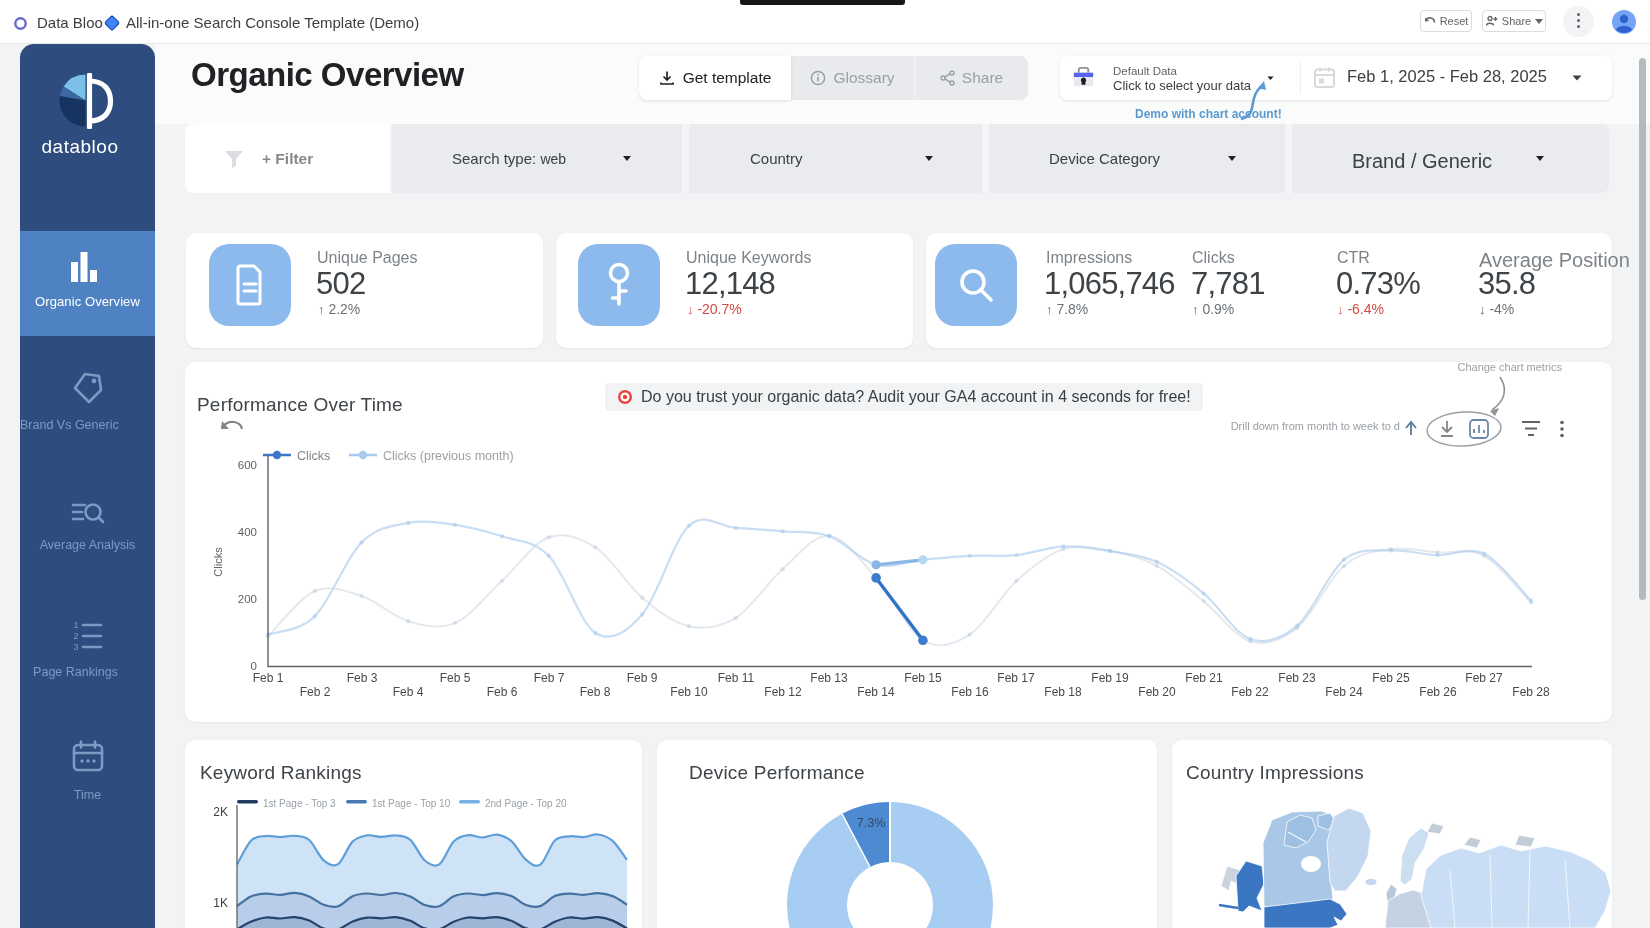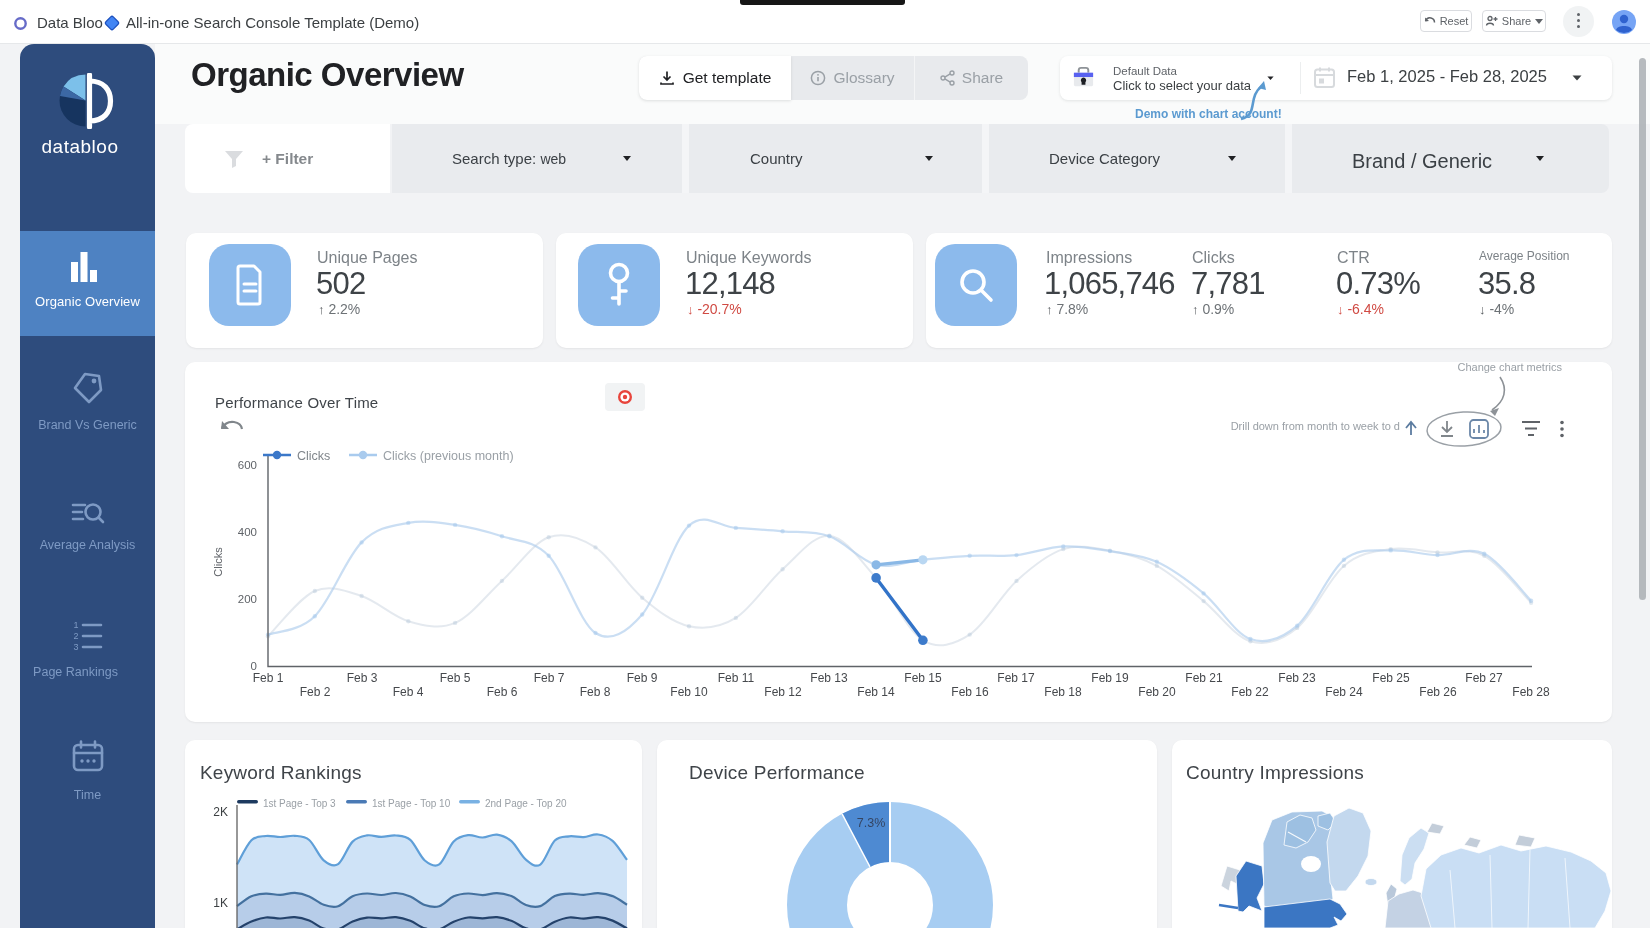--- a/index.html
+++ b/index.html
@@ -161,32 +161,33 @@
     </svg></div>
 <div class="abs" style="left:1046px;top:249px;font-size:16px;color:#7d8388;z-index:2">Impressions</div>
 <div class="abs" style="left:1044px;top:266px;font-size:31px;letter-spacing:-0.8px;color:#3e4347;z-index:2">1,065,746</div>
 <div class="abs" style="left:1046px;top:301px;font-size:14px;color:#6d7276;z-index:2"><span style="font-weight:700;font-size:13px;color:#55595d">↑</span> 7.8%</div>
 <div class="abs" style="left:1192px;top:249px;font-size:16px;color:#7d8388;z-index:2">Clicks</div>
 <div class="abs" style="left:1191px;top:266px;font-size:31px;letter-spacing:-0.8px;color:#3e4347;z-index:2">7,781</div>
 <div class="abs" style="left:1192px;top:301px;font-size:14px;color:#6d7276;z-index:2"><span style="font-weight:700;font-size:13px;color:#55595d">↑</span> 0.9%</div>
 <div class="abs" style="left:1337px;top:249px;font-size:16px;color:#7d8388;z-index:2">CTR</div>
 <div class="abs" style="left:1336px;top:266px;font-size:31px;letter-spacing:-0.8px;color:#3e4347;z-index:2">0.73%</div>
 <div class="abs" style="left:1337px;top:301px;font-size:14px;color:#d04a43;z-index:2"><span style="font-weight:700;font-size:13px">↓</span> -6.4%</div>
-<div class="abs" style="left:1479px;top:249px;font-size:12px;color:#7d8388;z-index:2">Average Position</div>
+<div class="abs" style="left:1479px;top:249px;font-size:20px;color:#7d8388;z-index:2">Average Position</div>
 <div class="abs" style="left:1478px;top:266px;font-size:31px;letter-spacing:-0.8px;color:#3e4347;z-index:2">35.8</div>
 <div class="abs" style="left:1479px;top:301px;font-size:14px;color:#6d7276;z-index:2"><span style="font-weight:700;font-size:13px;color:#55595d">↓</span> -4%</div>
 
 <div class="card" style="left:185px;top:362px;width:1427px;height:360px;overflow:hidden">
-<div class="abs ctitle" style="left:30px;top:32px;font-size:15px">Performance Over Time</div>
+<div class="abs ctitle" style="left:12px;top:32px;font-size:19px">Performance Over Time</div>
 <div class="abs" style="left:420px;top:21px;height:28px;background:#f1f3f4;border-radius:4px;display:flex;align-items:center;padding:0 12px;gap:8px">
 <svg width="16" height="16" viewBox="0 0 16 16">
         <circle cx="8" cy="8" r="7" fill="#e8453c"></circle>
         <circle cx="8" cy="8" r="4.6" fill="#fff"></circle>
         <circle cx="8" cy="8" r="2.2" fill="#e8453c"></circle>
       </svg>
+<span style="font-size:16px;color:#3c4043">Do you trust your organic data? Audit your GA4 account in 4 seconds for free!</span>
     </div>
 <svg width="1427" height="360" viewBox="185 362 1427 360" style="position:absolute;left:0;top:0">
 <path d="M268.0,636.3 C275.8,628.8 299.2,597.7 314.8,591.0 C330.4,584.3 346.0,591.0 361.6,596.0 C377.2,601.1 392.7,616.7 408.3,621.2 C423.9,625.7 439.5,629.6 455.1,622.9 C470.7,616.2 486.3,595.2 501.9,580.9 C517.5,566.7 533.1,542.9 548.7,537.3 C564.3,531.7 579.9,537.3 595.5,547.4 C611.1,557.5 626.6,584.6 642.2,597.7 C657.8,610.9 673.4,622.9 689.0,626.2 C704.6,629.6 720.2,627.4 735.8,617.9 C751.4,608.3 767.0,582.9 782.6,569.2 C798.2,555.5 813.8,534.2 829.4,535.7 C845.0,537.1 860.5,560.5 876.1,577.9 C891.7,595.4 907.3,630.9 922.9,640.3 C938.5,649.8 954.1,644.5 969.7,634.6 C985.3,624.7 1000.9,595.2 1016.5,580.9 C1032.1,566.7 1047.7,554.1 1063.3,549.1 C1078.9,544.0 1094.4,548.0 1110.0,550.8 C1125.6,553.5 1141.2,557.5 1156.8,565.9 C1172.4,574.2 1188.0,588.5 1203.6,601.1 C1219.2,613.7 1234.8,636.9 1250.4,641.3 C1266.0,645.8 1281.6,640.5 1297.2,627.9 C1312.8,615.3 1328.3,579.0 1343.9,565.9 C1359.5,552.7 1375.1,551.3 1390.7,549.1 C1406.3,546.8 1421.9,551.3 1437.5,552.4 C1453.1,553.5 1468.7,547.4 1484.3,555.8 C1499.9,564.2 1523.3,594.9 1531.1,602.8" fill="none" stroke="#bcc9d6" stroke-width="2" opacity="0.4"></path>
 <g opacity="0.35">
         <circle cx="268.0" cy="636.3" r="2.2" fill="#aabfd4"></circle>
         <circle cx="314.8" cy="591.0" r="2.2" fill="#aabfd4"></circle>
         <circle cx="361.6" cy="596.0" r="2.2" fill="#aabfd4"></circle>
         <circle cx="408.3" cy="621.2" r="2.2" fill="#aabfd4"></circle>
         <circle cx="455.1" cy="622.9" r="2.2" fill="#aabfd4"></circle>
         <circle cx="501.9" cy="580.9" r="2.2" fill="#aabfd4"></circle>
@@ -388,21 +389,21 @@
 <rect x="2" y="12" width="7" height="20" fill="#fff"></rect>
 <rect x="11.5" y="2" width="7" height="30" fill="#fff"></rect>
 <rect x="21" y="20" width="7" height="12" fill="#fff"></rect>
         </svg></div>
 <div style="position:absolute;left:0;top:63px;width:135px;text-align:center;color:#fff;font-size:13px;letter-spacing:0.1px">Organic Overview</div>
 </div>
 <div style="position:absolute;left:49px;top:324px"><svg width="38" height="38" viewBox="0 0 38 38">
 <path d="M16 6 L30 8 L32 22 L20 34 L6 20 Z" fill="none" stroke="#7e9ac4" stroke-width="2.6" stroke-linejoin="round" transform="rotate(0 19 19)"></path>
 <circle cx="25" cy="13" r="2.4" fill="#7e9ac4"></circle>
       </svg></div>
-<div style="position:absolute;left:0;top:374px;width:135px;text-align:center;color:#7e9ac4;font-size:12.5px">Brand Vs Generic</div>
+<div style="position:absolute;left:0;top:374px;width:135px;text-align:left;color:#7e9ac4;font-size:12.5px">Brand Vs Generic</div>
 <div style="position:absolute;left:51px;top:455px"><svg width="34" height="30" viewBox="0 0 34 30">
 <path d="M2 6 h12 M2 13 h9 M2 20 h10" stroke="#7e9ac4" stroke-width="2.6" stroke-linecap="round"></path>
 <circle cx="22" cy="13" r="7.5" fill="none" stroke="#7e9ac4" stroke-width="2.6"></circle>
 <path d="M27.5 18.5 L32 23" stroke="#7e9ac4" stroke-width="2.6" stroke-linecap="round"></path>
       </svg></div>
 <div style="position:absolute;left:0;top:494px;width:135px;text-align:center;color:#7e9ac4;font-size:12.5px">Average Analysis</div>
 <div style="position:absolute;left:50px;top:574px"><svg width="36" height="36" viewBox="0 0 36 36">
 <text x="6" y="10" font-size="9" fill="#7e9ac4" text-anchor="middle" font-family="Liberation Sans">1</text>
 <text x="6" y="21" font-size="9" fill="#7e9ac4" text-anchor="middle" font-family="Liberation Sans">2</text>
 <text x="6" y="32" font-size="9" fill="#7e9ac4" text-anchor="middle" font-family="Liberation Sans">3</text>

